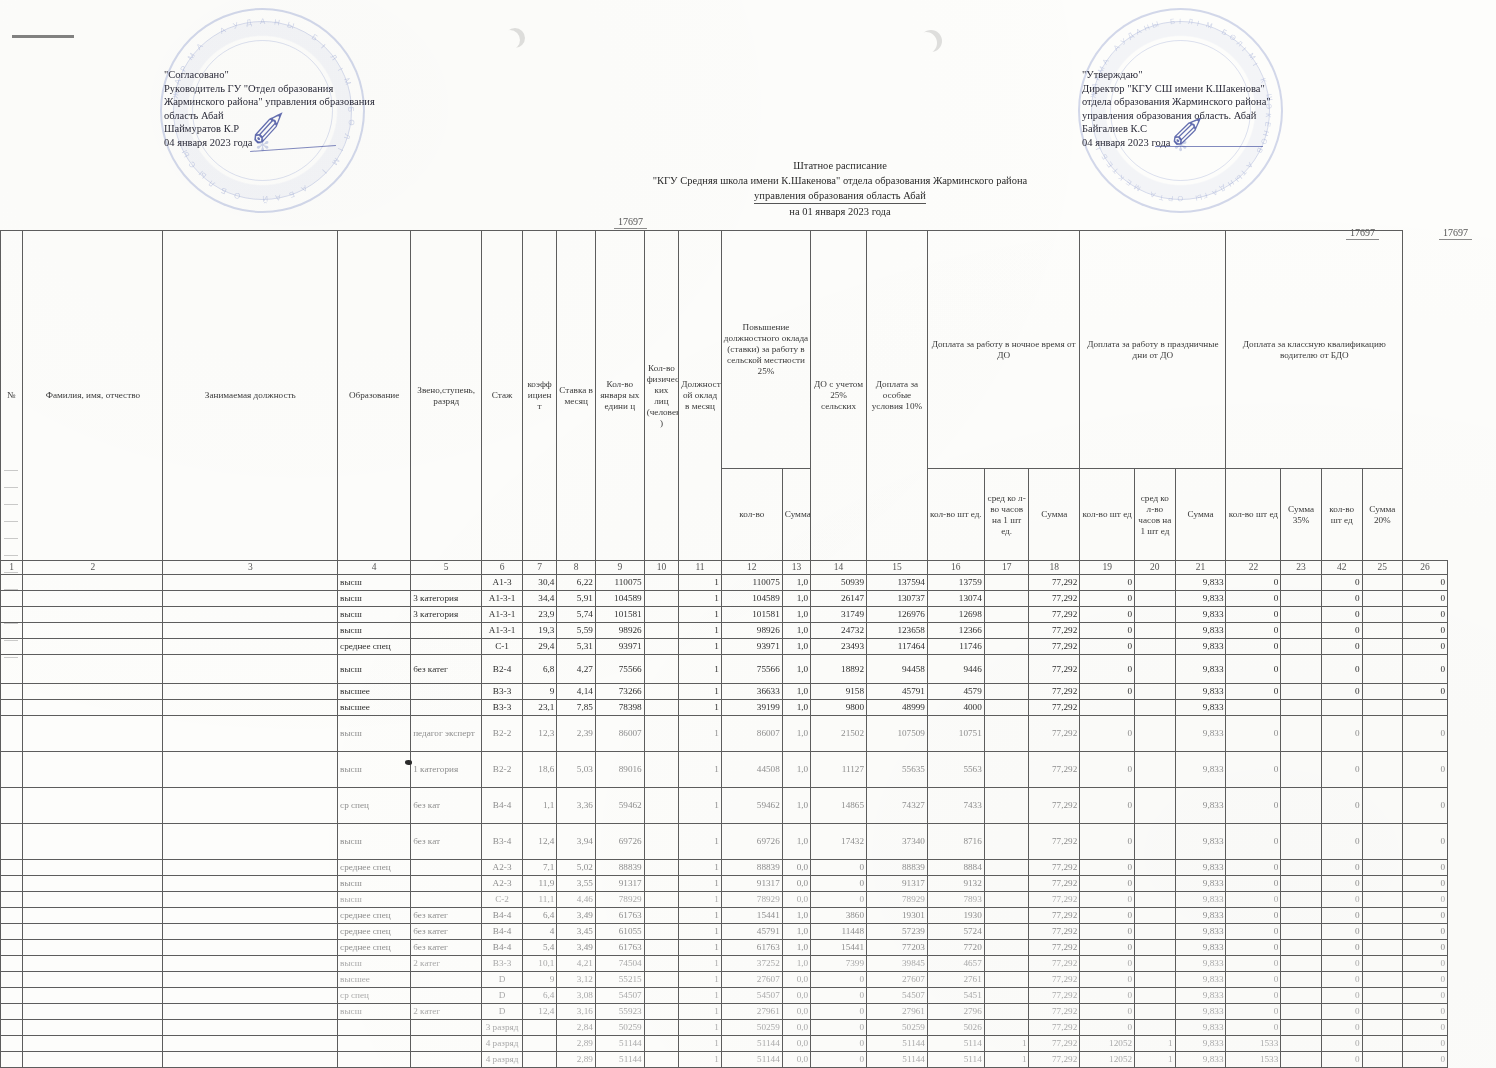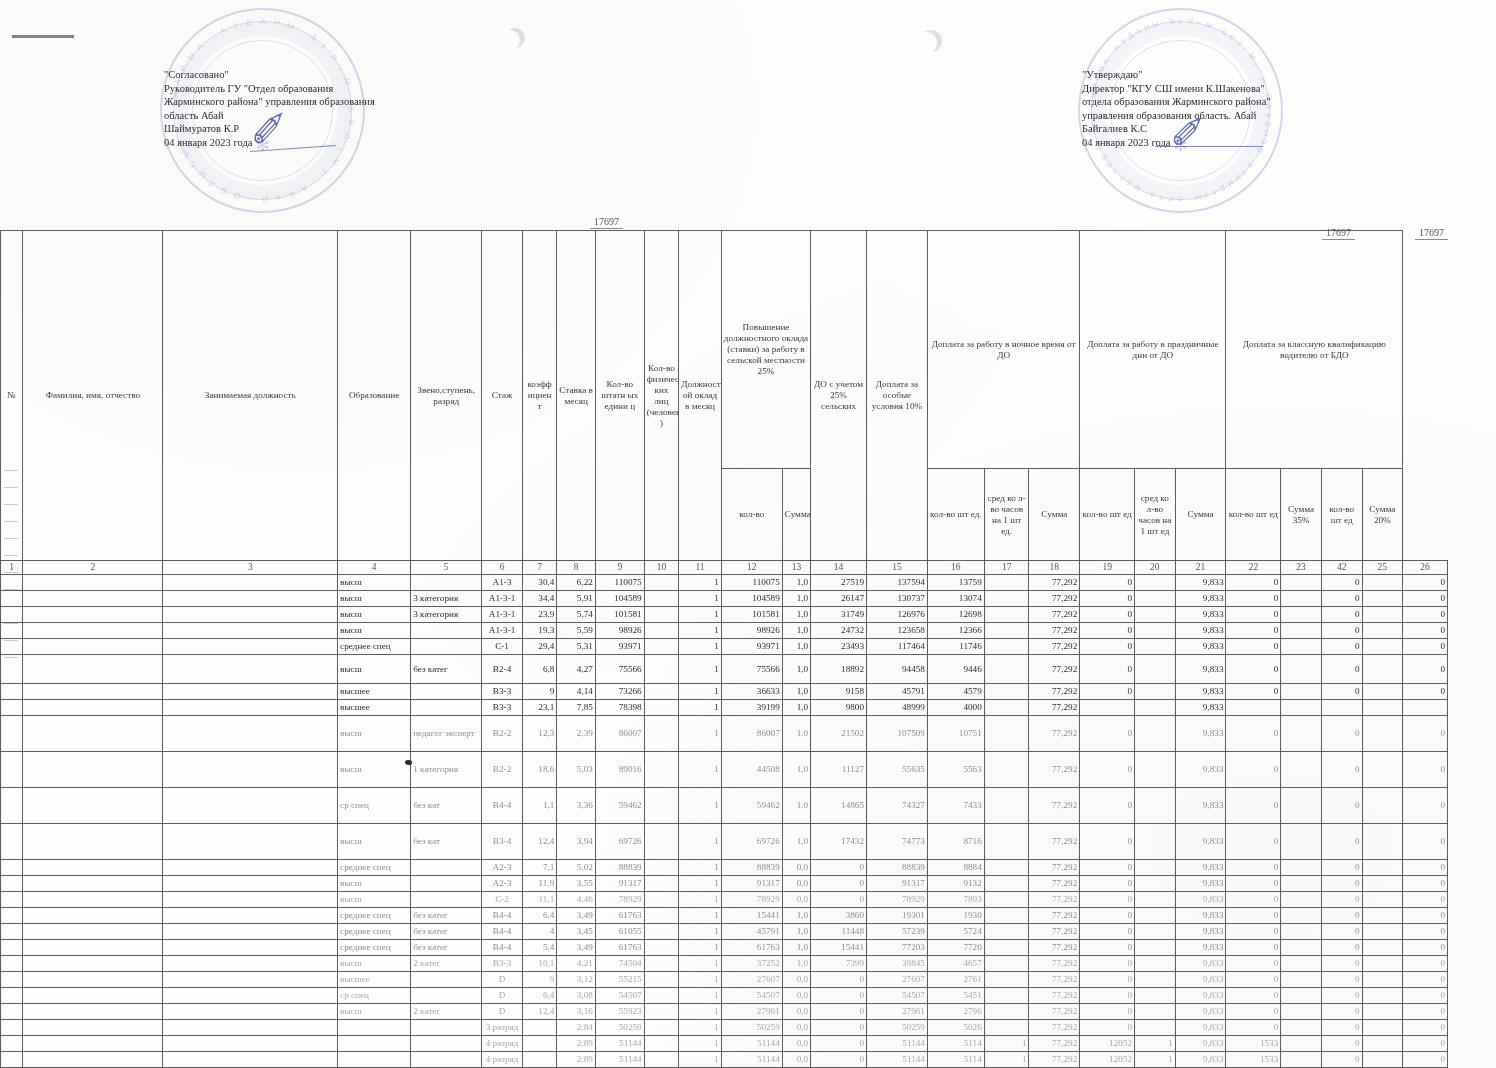--- a/index.html
+++ b/index.html
@@ -85,21 +85,21 @@
   #doc-title-block {
     position:absolute; left:520px; top:158px; width:640px;
     text-align:center; font-size:10.5px; line-height:15px; color:#2b2b2b;
   }
   #doc-title-block .t-main { display:block; }
   #doc-title-block .t-ul { display:inline-block; border-bottom:1px solid #555; }
 
   
   .top-total {
     position:absolute; font-size:10px; color:#555;
-    border-bottom:1px solid #8a8a8a; padding:0 4px 1px 4px;
+    border-bottom:1px solid #8a8a8a; padding:0 4px 1px 4px;margin-left:24px;
   }
   #top-total-1 { left:590px;  top:216px; }
   #top-total-2 { left:1322px; top:227px; }
   #top-total-3 { left:1415px; top:227px; }
 
   
   #sheet {
     position:absolute; left:0; top:230px; width:1448px;
   }
   table.grid {
@@ -274,20 +274,26 @@
 
   <div class="approval" id="approval-right">
     <div>"Утверждаю"</div>
     <div>Директор "КГУ СШ имени К.Шакенова"</div>
     <div>отдела образования Жарминского района"</div>
     <div>управления образования область. Абай</div>
     <div>Байгалиев К.С</div>
     <div>04 января 2023 года</div>
   </div>
 
+  <div id="doc-title-block">
+    <span class="t-main">Штатное расписание</span>
+    <span class="t-main">"КГУ Средняя школа имени К.Шакенова" отдела образования Жарминского района</span>
+    <span class="t-ul">управления образования область  Абай</span>
+    <span class="t-main">на 01 января 2023 года</span>
+  </div>
 
   <div class="top-total" id="top-total-1">17697</div>
   <div class="top-total" id="top-total-2">17697</div>
   <div class="top-total" id="top-total-3">17697</div>
 
   <div id="ghost-left">
     <span></span>
       <span></span>
       <span></span>
       <span></span>
@@ -335,21 +341,21 @@
       <thead>
         <tr class="hdr-tall">
           <th rowspan="2">№</th>
           <th rowspan="2">Фамилия, имя, отчество</th>
           <th rowspan="2">Занимаемая должность</th>
           <th rowspan="2">Образование</th>
           <th rowspan="2">Звено,ступень, разряд</th>
           <th rowspan="2">Стаж</th>
           <th rowspan="2">коэфф ициен т</th>
           <th rowspan="2">Ставка в месяц</th>
-          <th rowspan="2">Кол-во штатн ых едини ц</th>
+          <th rowspan="2">Кол-во января ых едини ц</th>
           <th rowspan="2">Кол-во физичес ких лиц (человек )</th>
           <th rowspan="2">Должностн ой оклад  в месяц</th>
           <th colspan="2">Повышение должностного оклада (ставки) за работу в сельской местности 25%</th>
           <th rowspan="2">ДО с учетом 25% сельских</th>
           <th rowspan="2">Доплата за особые условия 10%</th>
           <th colspan="3">Доплата за работу в ночное время от ДО</th>
           <th colspan="3">Доплата за работу в праздничные дни от ДО</th>
           <th colspan="4">Доплата за классную квалификацию водителю от БДО</th>
         </tr>
         <tr>
@@ -404,21 +410,21 @@
             <td class="lft">высш</td>
             <td class="lft"></td>
             <td class="ctr">A1-3</td>
             <td class="num">30,4</td>
             <td class="num">6,22</td>
             <td class="num">110075</td>
             <td class="num"></td>
             <td class="num">1</td>
             <td class="num">110075</td>
             <td class="num">1,0</td>
-            <td class="num">27519</td>
+            <td class="num">50939</td>
             <td class="num">137594</td>
             <td class="num">13759</td>
             <td class="num"></td>
             <td class="num">77,292</td>
             <td class="num">0</td>
             <td class="num"></td>
             <td class="num">9,833</td>
             <td class="num">0</td>
             <td class="num"></td>
             <td class="num">0</td>
@@ -713,21 +719,21 @@
             <td class="lft">без кат</td>
             <td class="ctr">B3-4</td>
             <td class="num">12,4</td>
             <td class="num">3,94</td>
             <td class="num">69726</td>
             <td class="num"></td>
             <td class="num">1</td>
             <td class="num">69726</td>
             <td class="num">1,0</td>
             <td class="num">17432</td>
-            <td class="num">74773</td>
+            <td class="num">37340</td>
             <td class="num">8716</td>
             <td class="num"></td>
             <td class="num">77,292</td>
             <td class="num">0</td>
             <td class="num"></td>
             <td class="num">9,833</td>
             <td class="num">0</td>
             <td class="num"></td>
             <td class="num">0</td>
             <td class="num"></td>

